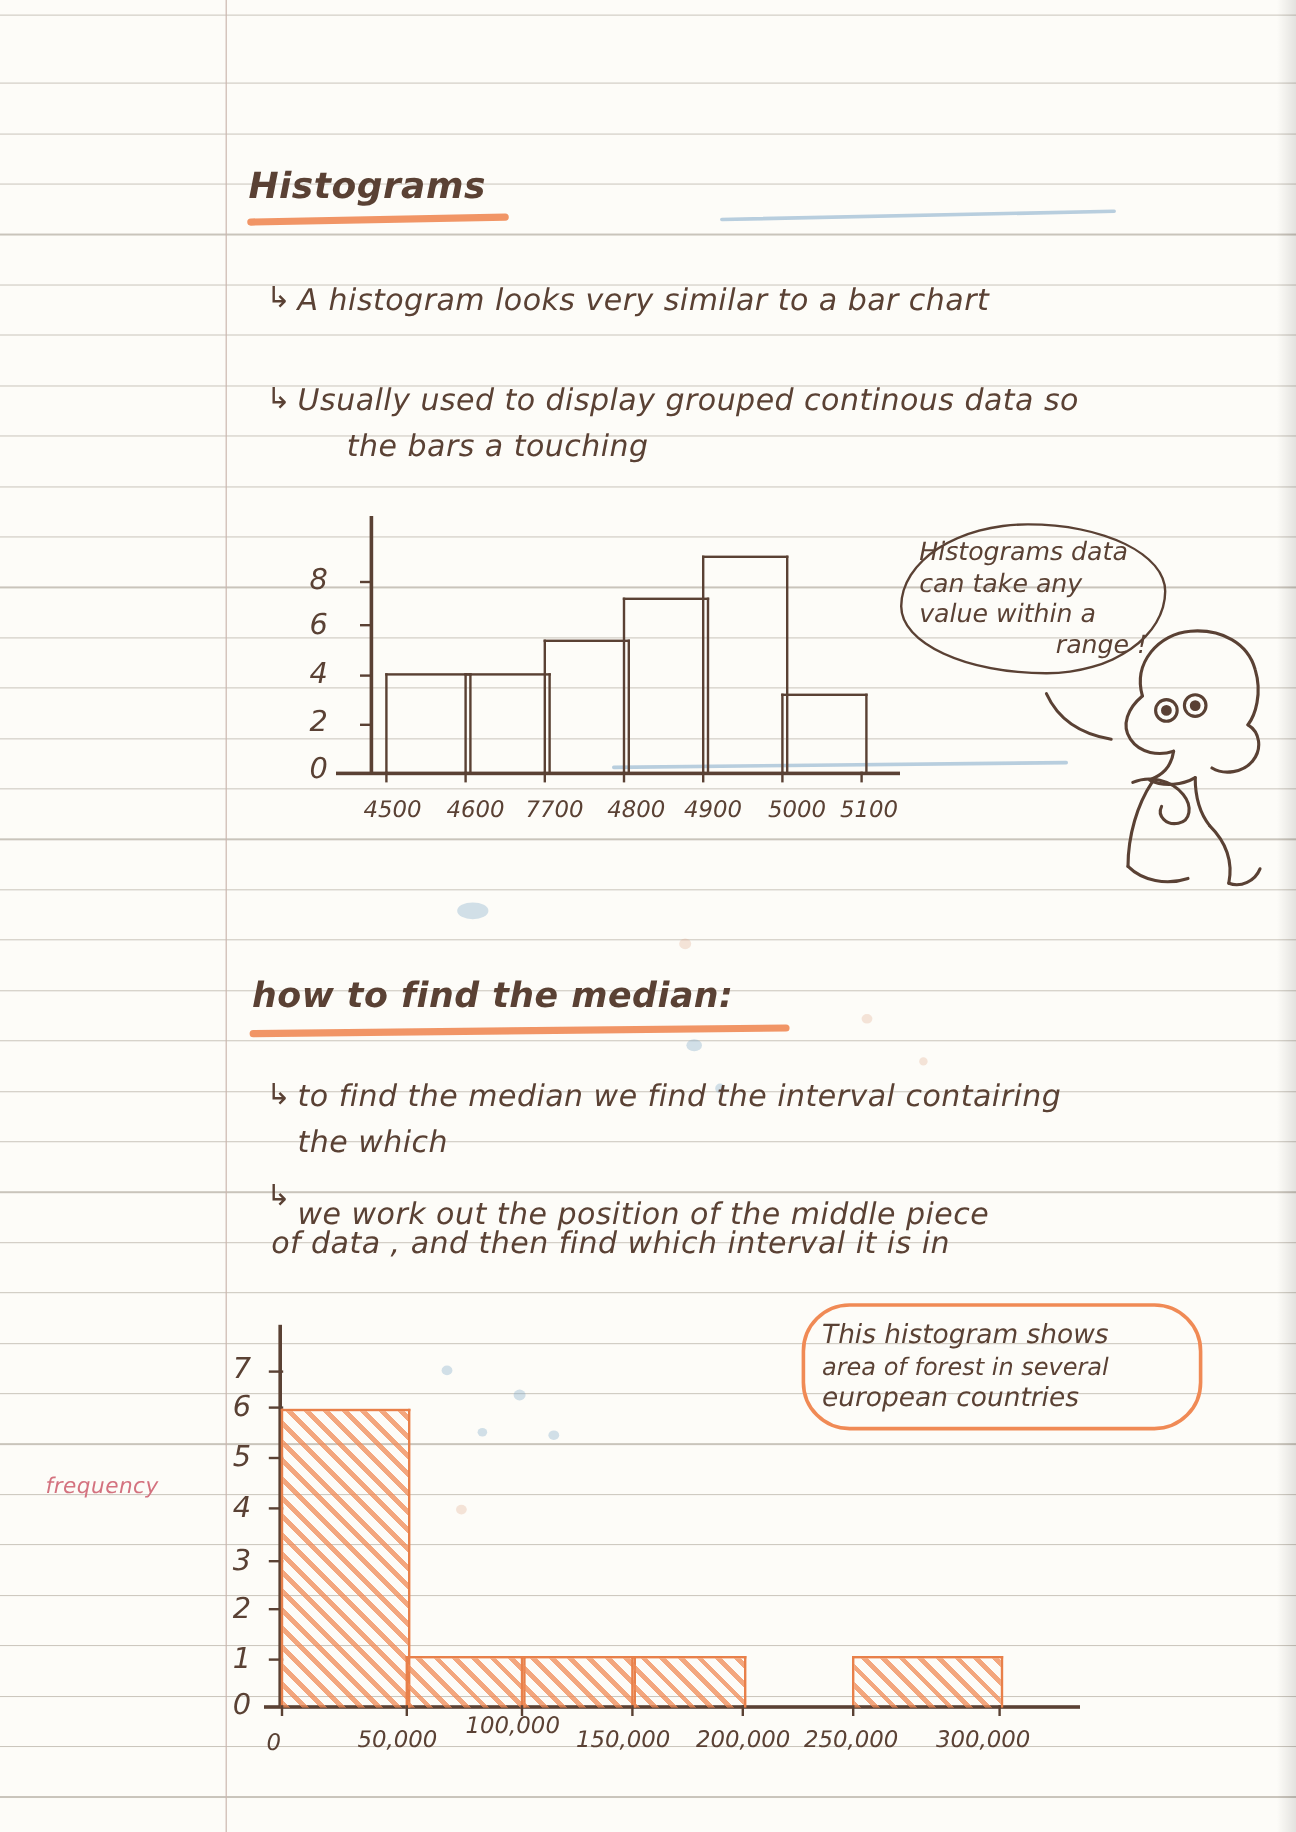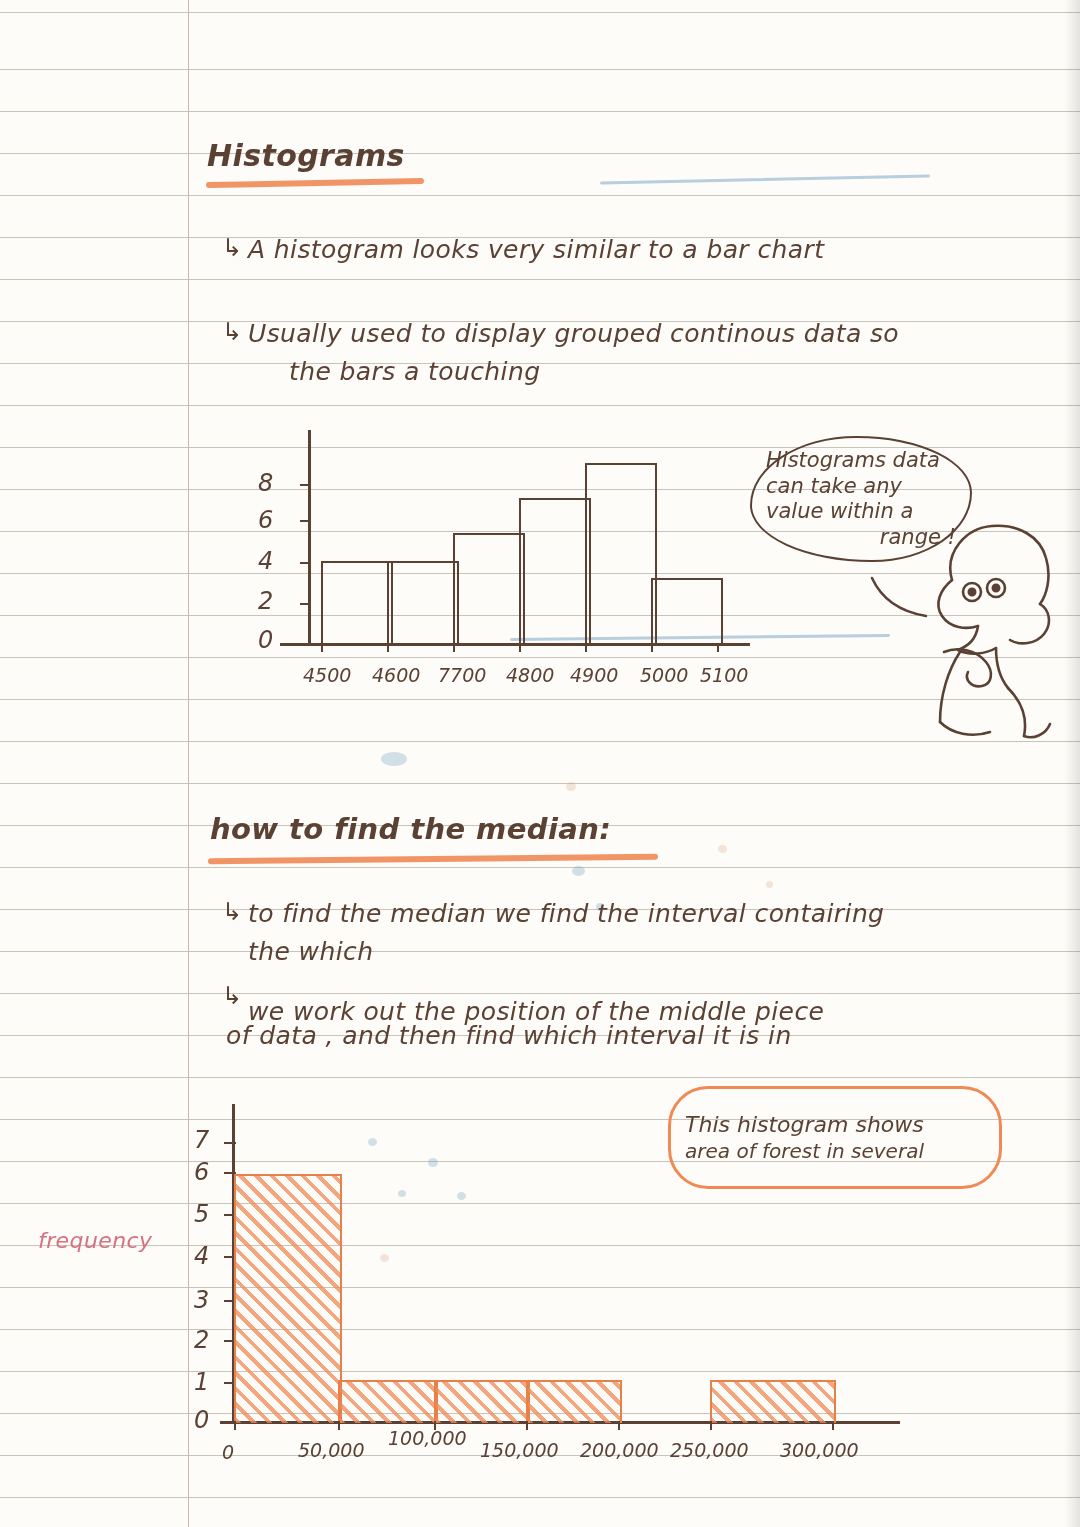--- a/index.html
+++ b/index.html
@@ -56,41 +56,41 @@
     border:2.5px solid #5a4134;
     border-radius:48% 52% 45% 55%/55% 45% 55% 45%;
     padding:10px 14px;
     font-size:21px;font-style:italic;line-height:1.22;
     color:#5a4134;
   }
   .bubble2{
     position:absolute;
     border:3px solid #f08a55;
     border-radius:40px;
-    padding:22px 14px;
+    padding:10px 14px;
     font-size:22px;font-style:italic;line-height:1.25;
     color:#5a4134;
   }
   
   .axis{position:absolute;background:#5a4134;}
   .bar{position:absolute;border:2.5px solid #5a4134;border-bottom:none;background:transparent;}
   .tick{position:absolute;width:2px;height:9px;background:#5a4134;}
   .ytick{position:absolute;height:2px;width:10px;background:#5a4134;}
   .axlabel{position:absolute;font-size:19px;font-style:italic;color:#5a4134;}
 
   .hbar{
     position:absolute;border:2.5px solid #e8804a;border-bottom:none;
     background:repeating-linear-gradient(45deg,
       rgba(240,138,85,.75) 0px, rgba(240,138,85,.75) 4px,
       rgba(255,255,255,0) 4px, rgba(255,255,255,0) 11px);
   }
   .haxis{position:absolute;background:#e8804a;}
   .htick{position:absolute;width:2px;height:9px;background:#e8804a;}
   .hytick{position:absolute;height:2px;width:12px;background:#e8804a;}
-  .hylabel{position:absolute;font-size:22px;font-style:italic;color:#e8804a;}
+  .hylabel{position:absolute;font-size:18px;font-style:italic;color:#e8804a;}
 
   
   .figure{position:absolute;}
   
   .smudge{position:absolute;border-radius:50%;background:#7fa8c9;opacity:.35;}
   .smudge2{position:absolute;border-radius:50%;background:#e0a080;opacity:.28;}
   .blueline{
     position:absolute;height:3px;border-radius:2px;
     background:#7fa8c9;opacity:.55;
   }
@@ -208,20 +208,21 @@
 <div class="hw body-txt ink" style="left:248px;top:900px;">to find the median we find the interval contairing</div>
 <div class="hw body-txt ink" style="left:248px;top:938px;">the which</div>
 
 <div class="hw arrow ink" style="left:222px;top:982px;">↳</div>
 <div class="hw body-txt ink" style="left:248px;top:984px;margin-top:14px;">we work out the position of the middle piece</div>
 <div class="hw body-txt ink" style="left:226px;top:1022px;">of data , and then find which interval it is in</div>
 
 <div class="bubble2" style="left:668px;top:1086px;width:300px;">
   <div>This histogram shows</div>
   <div style="font-size:20px;">area of forest in several</div>
+  <div>european countries</div>
 </div>
 
 <div class="hw hylabel pink" style="left:38px;top:1228px;color:#d4727f;">frequency</div>
 
 <div style="position:absolute;left:180px;top:1096px;width:720px;height:400px;">
 
   <div class="haxis" style="left:52px;top:8px;width:2.5px;height:318px;background:#5a4134;"></div>
 
   <div class="haxis" style="left:40px;top:325px;width:680px;height:2.5px;background:#5a4134;"></div>
 

